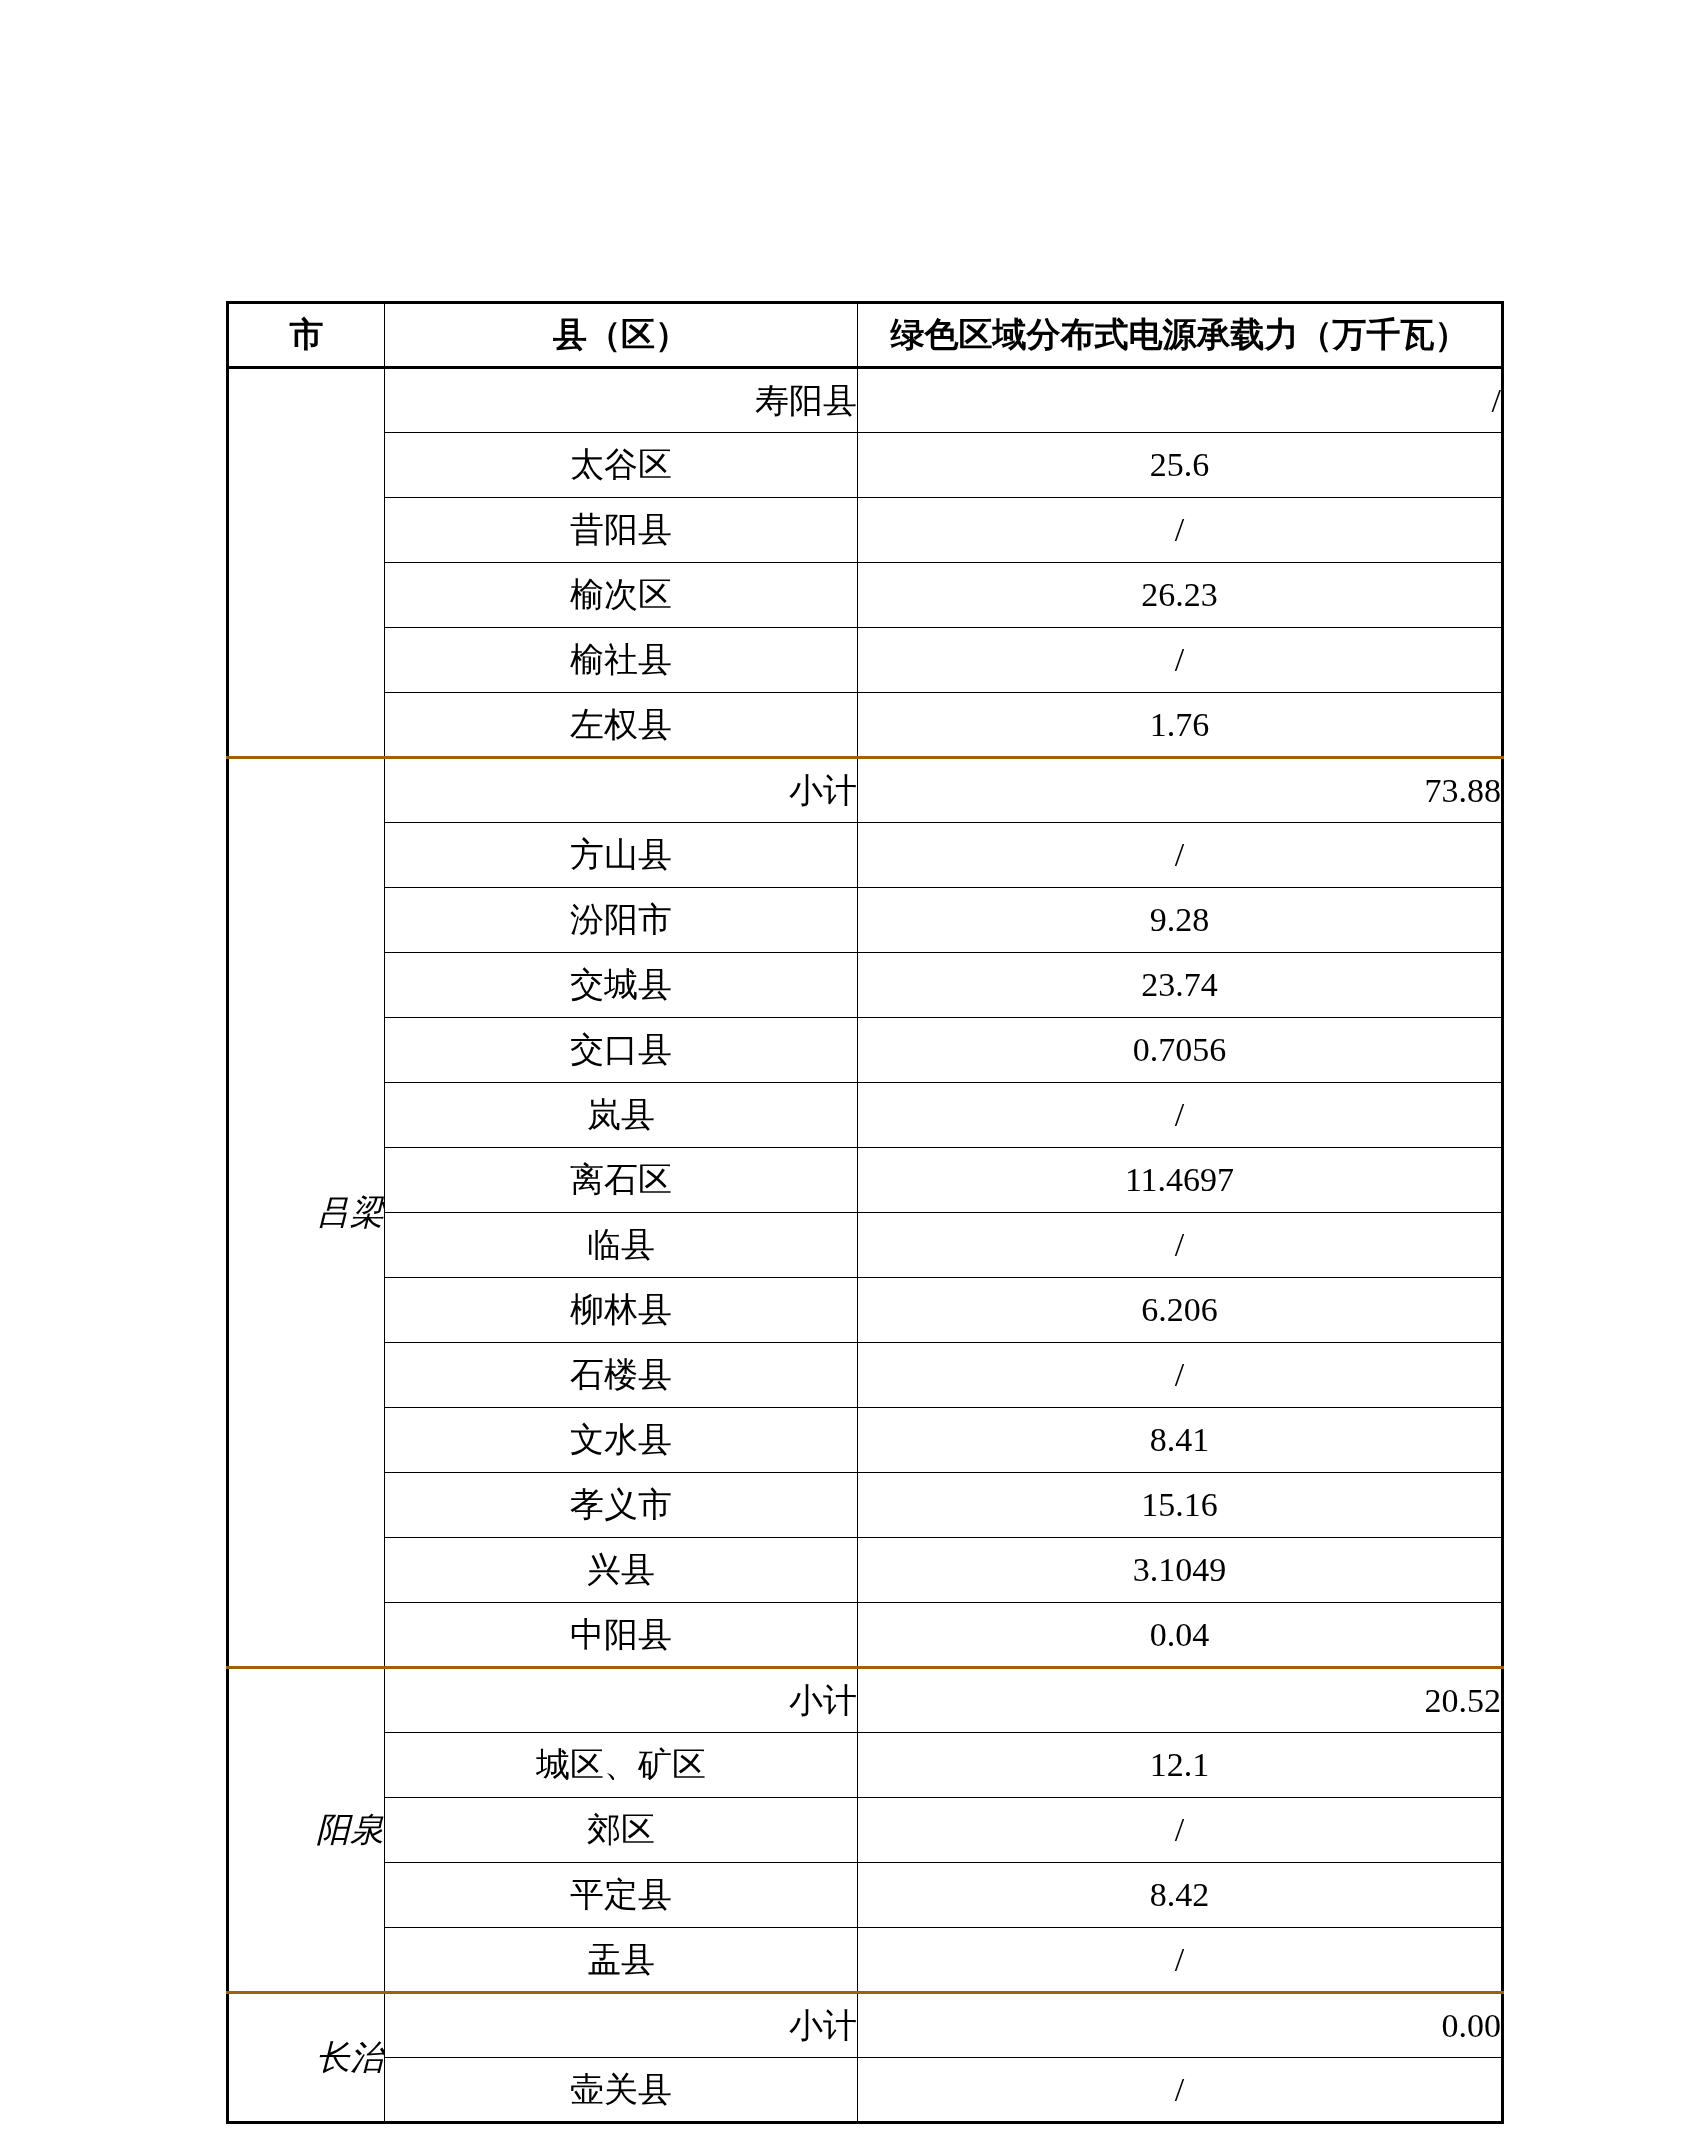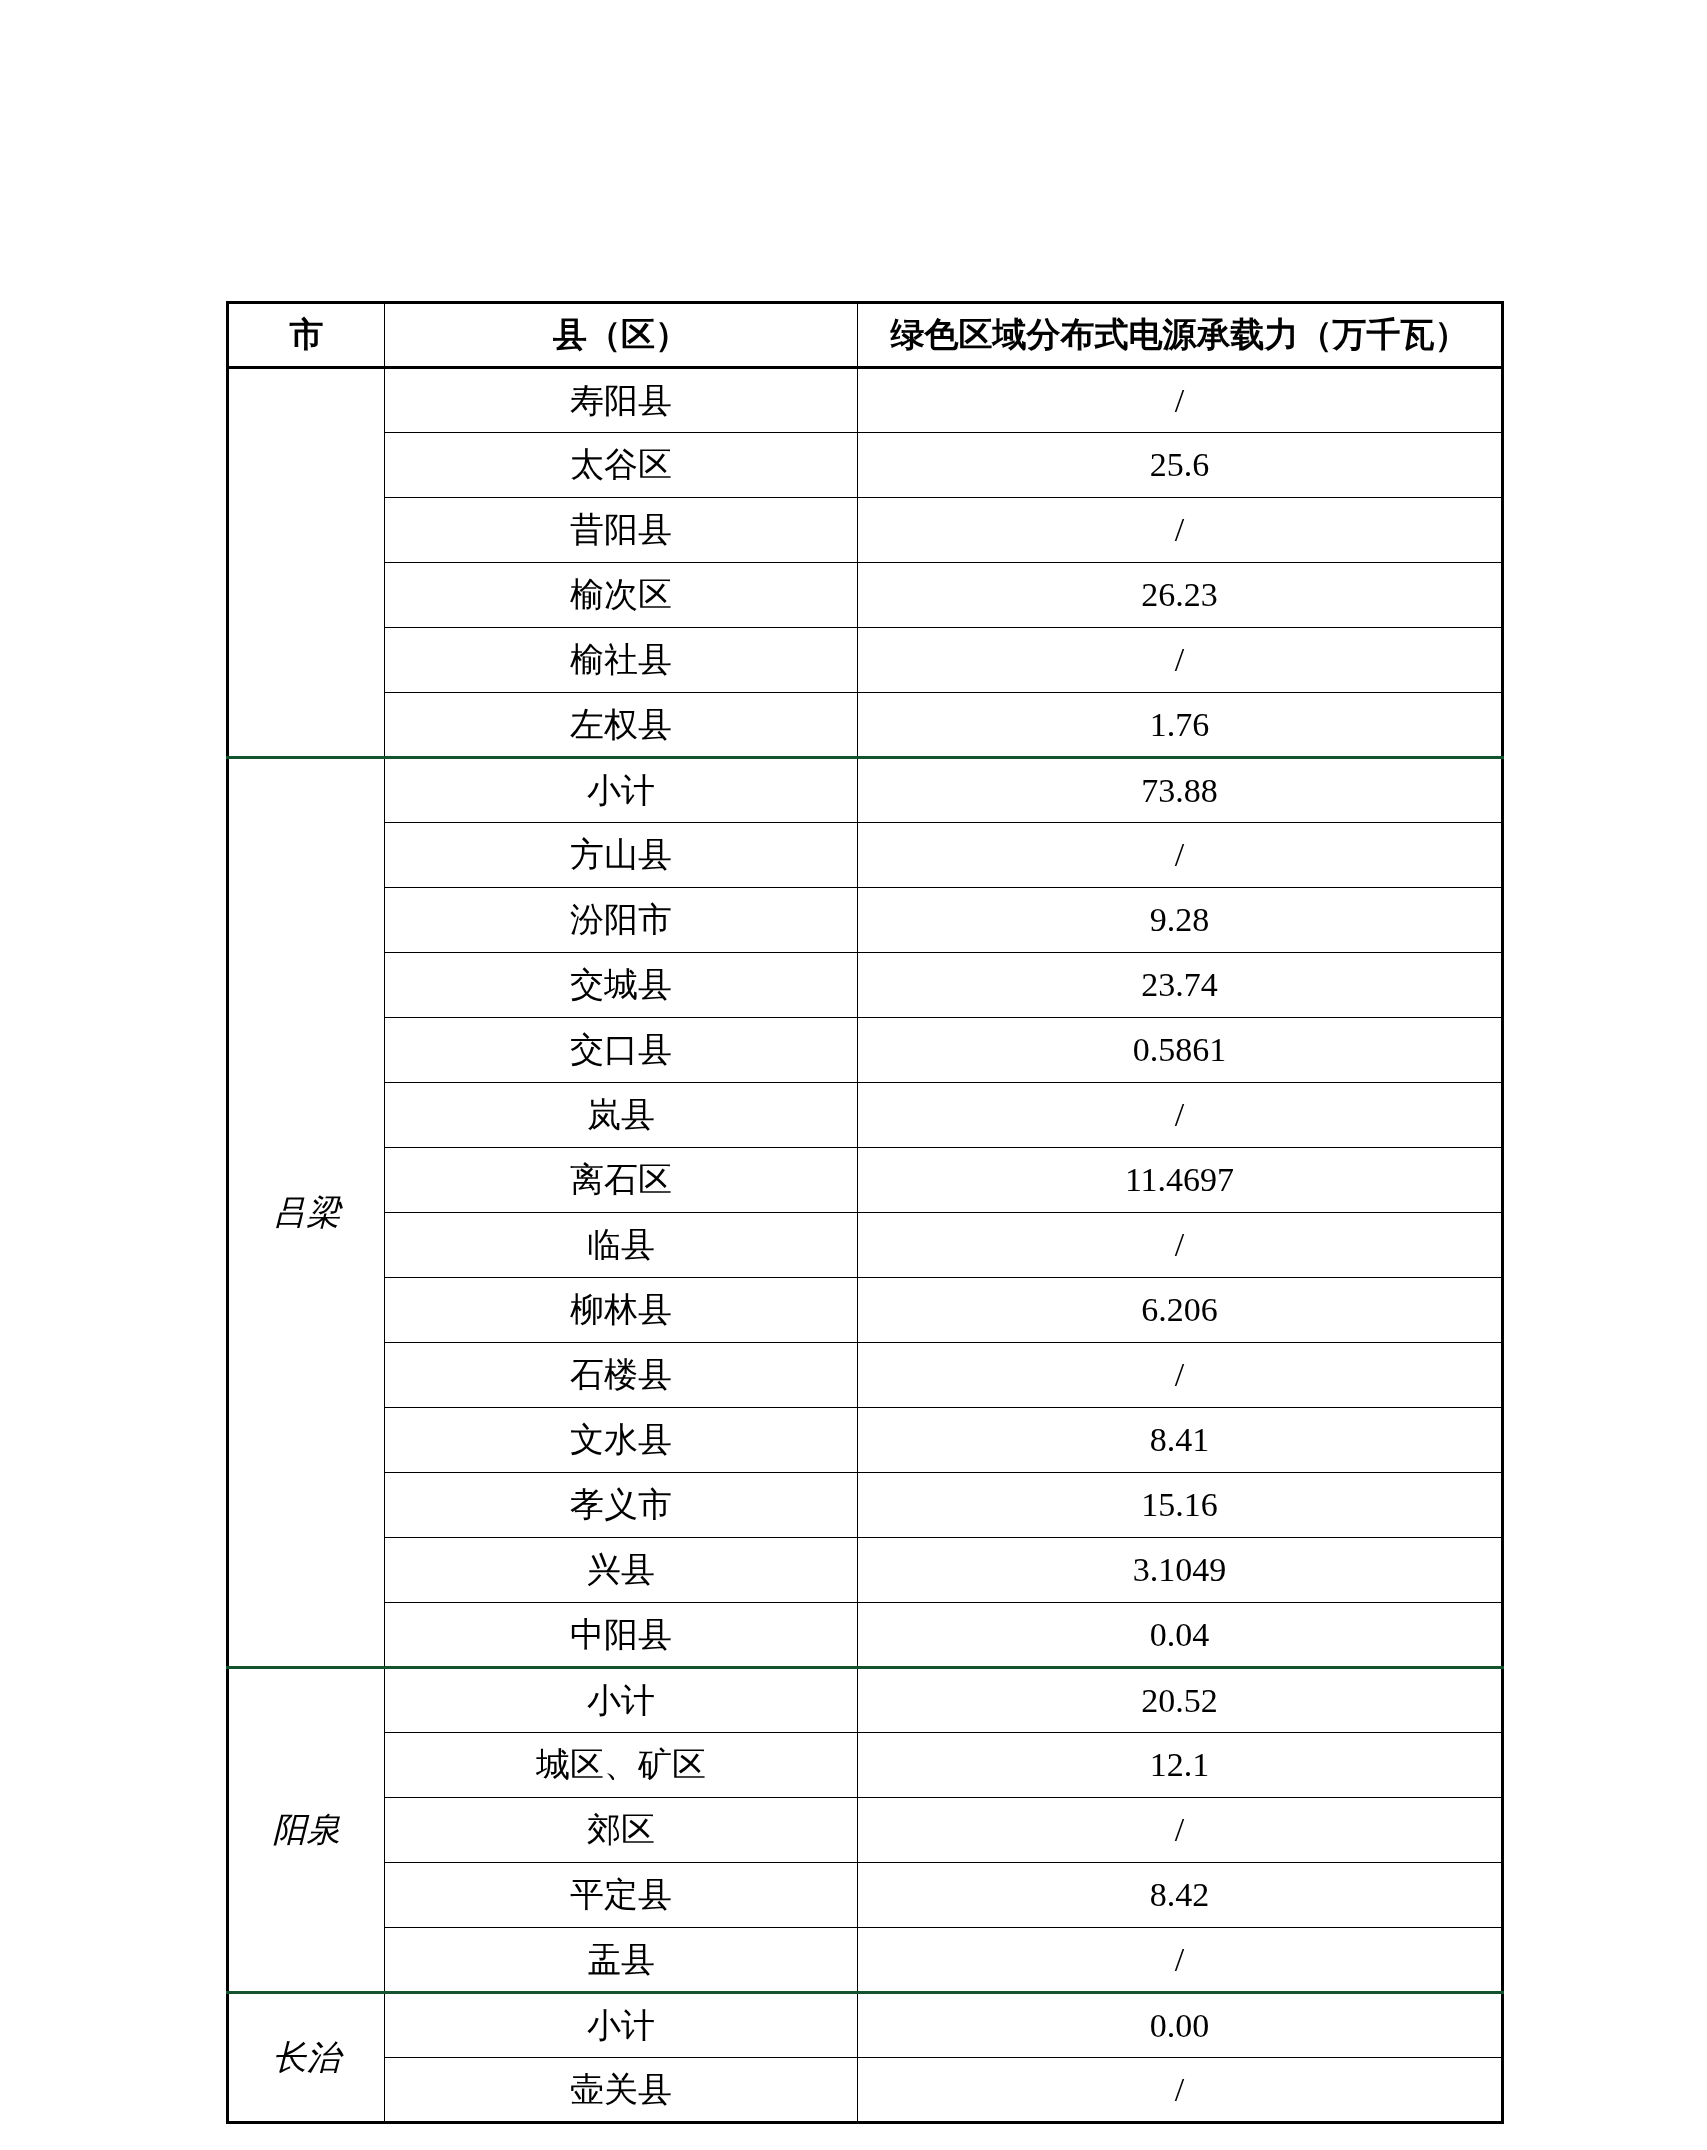--- a/index.html
+++ b/index.html
@@ -45,21 +45,22 @@
     overflow: hidden;
     white-space: nowrap;
   }
   thead th {
     font-family: "Liberation Sans", "DejaVu Sans", sans-serif;
     font-weight: bold;
     border-bottom: 3px solid #000000;
   }
   
   tr.group-start td {
-    border-top: 3px solid #14532d;
+    border-top: 3px solid #a16207;
+    text-align: right;
   }
   td.city-cell {
     font-size: 34px;
     font-style: italic;
   }
   td.bold-cell {
     font-weight: normal;
   }
 </style>
 </head>
@@ -117,21 +118,21 @@
         <tr>
           <td class="county-cell">汾阳市</td>
           <td class="value-cell">9.28</td>
         </tr>
         <tr>
           <td class="county-cell">交城县</td>
           <td class="value-cell">23.74</td>
         </tr>
         <tr>
           <td class="county-cell">交口县</td>
-          <td class="value-cell">0.5861</td>
+          <td class="value-cell">0.7056</td>
         </tr>
         <tr>
           <td class="county-cell">岚县</td>
           <td class="value-cell">/</td>
         </tr>
         <tr>
           <td class="county-cell">离石区</td>
           <td class="value-cell">11.4697</td>
         </tr>
         <tr>

